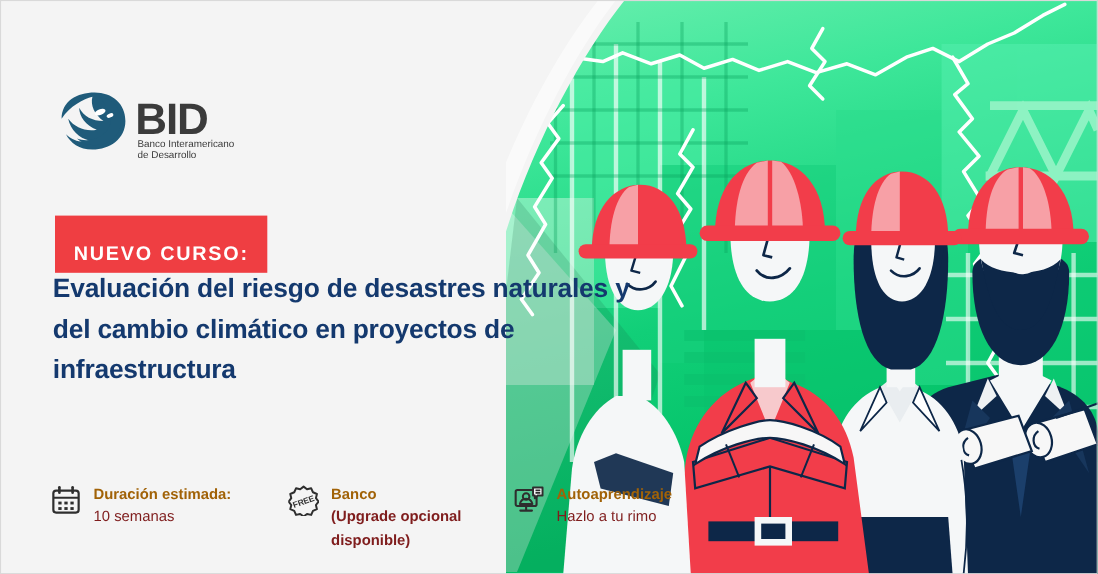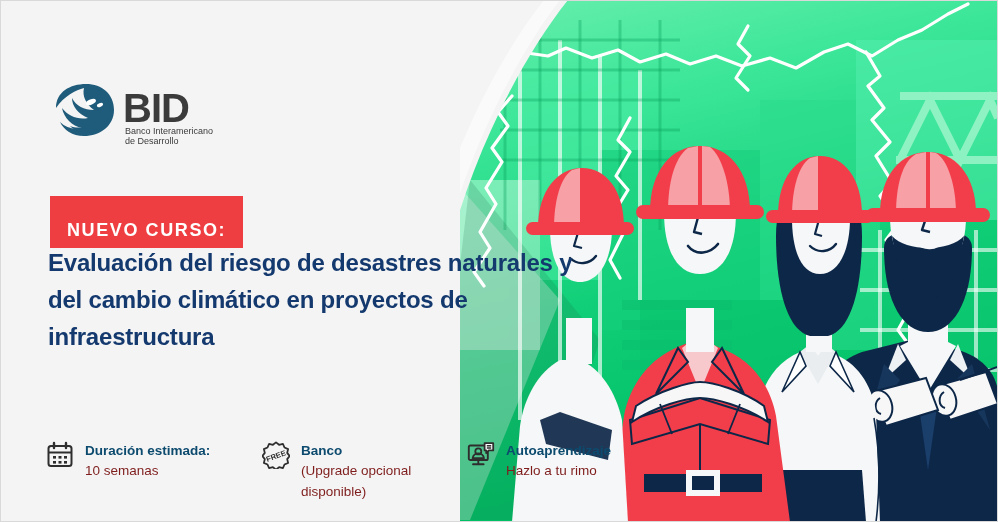--- a/index.html
+++ b/index.html
@@ -79,33 +79,33 @@
   .f-icon {
     width:28px; height:28px;
     flex:0 0 28px;
     margin-right:11px;
     margin-top:1px;
   }
   .f-icon svg { display:block; }
 
   .f-text { line-height:1.28; }
   .f-title {
-    color:#0c4a6e;
+    color:#a16207;
     font-size:13.5px;
     font-weight:bold;
     white-space:nowrap;
   }
   .f-sub {
     color:#7f1d1d;
     font-size:13.5px;
     font-weight:normal;
     max-width:145px;
     margin-top:40px;
   }
-  .f2 .f-sub { max-width:140px; }
+  .f2 .f-sub { max-width:140px;font-weight:bold; }
 
   
   .frame {
     position:absolute; inset:0;
     border:1px solid #d9d9d9;
     z-index:20;
     pointer-events:none;
   }
 </style>
 </head>

